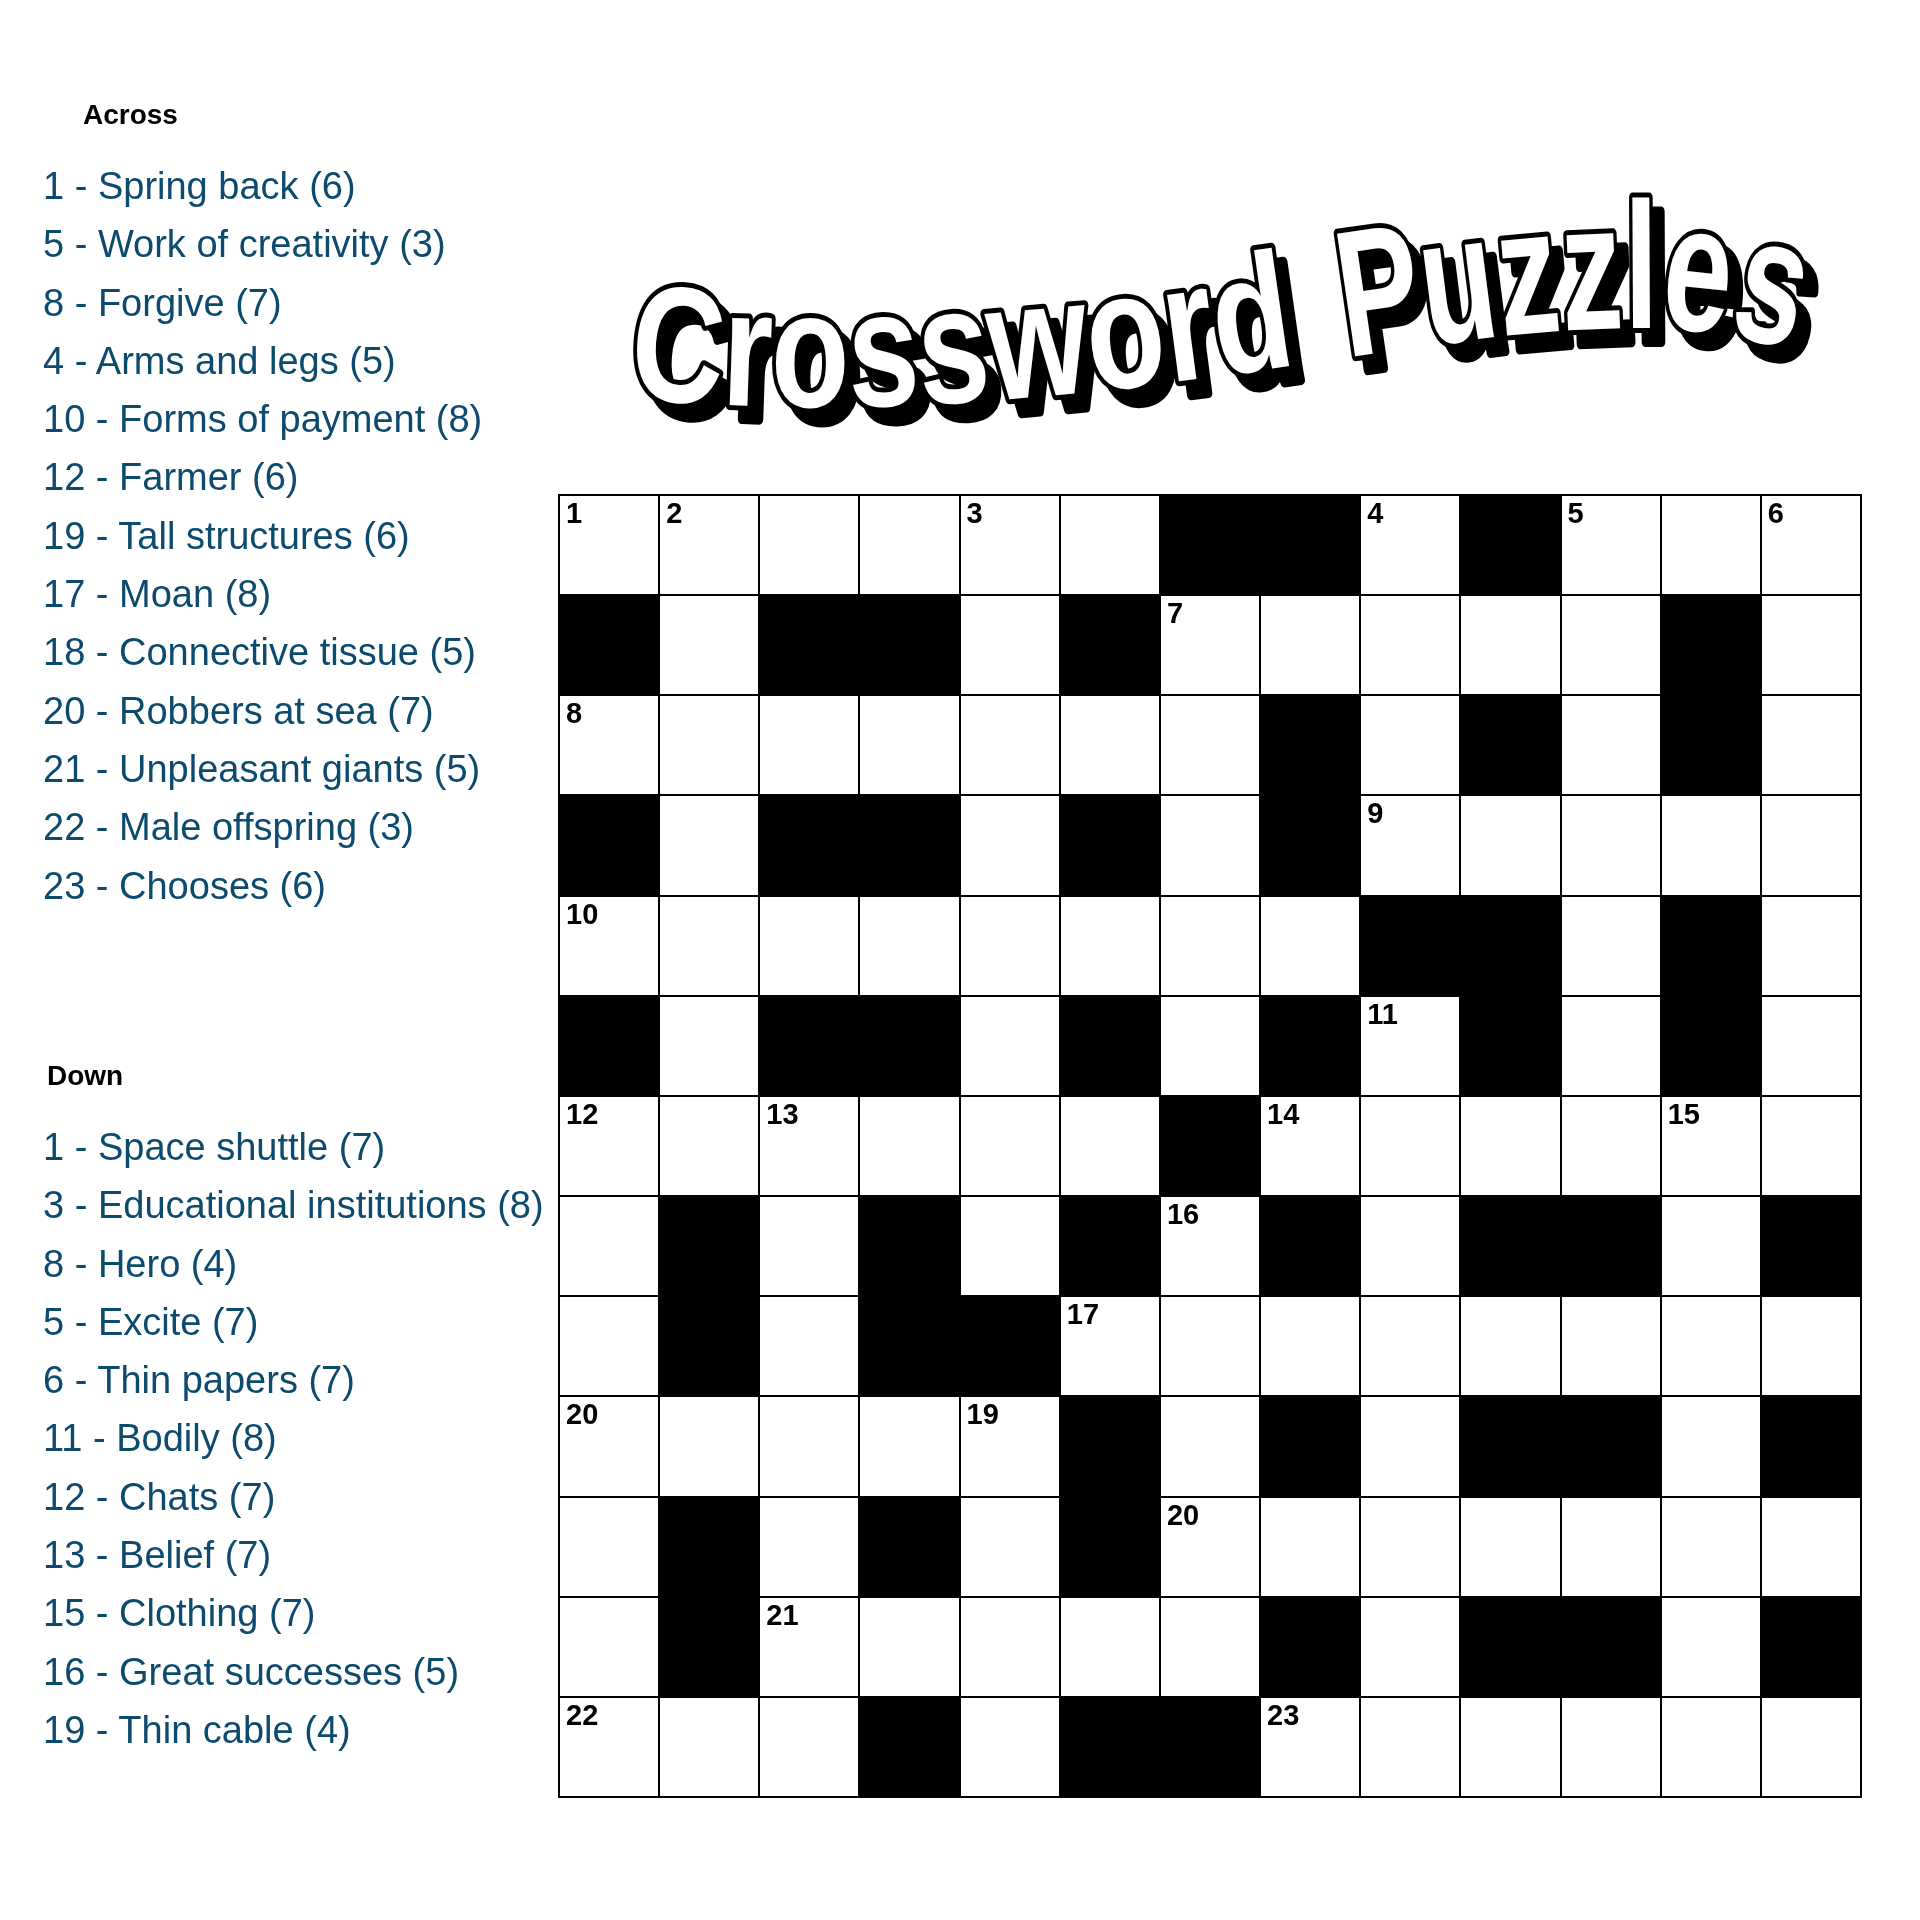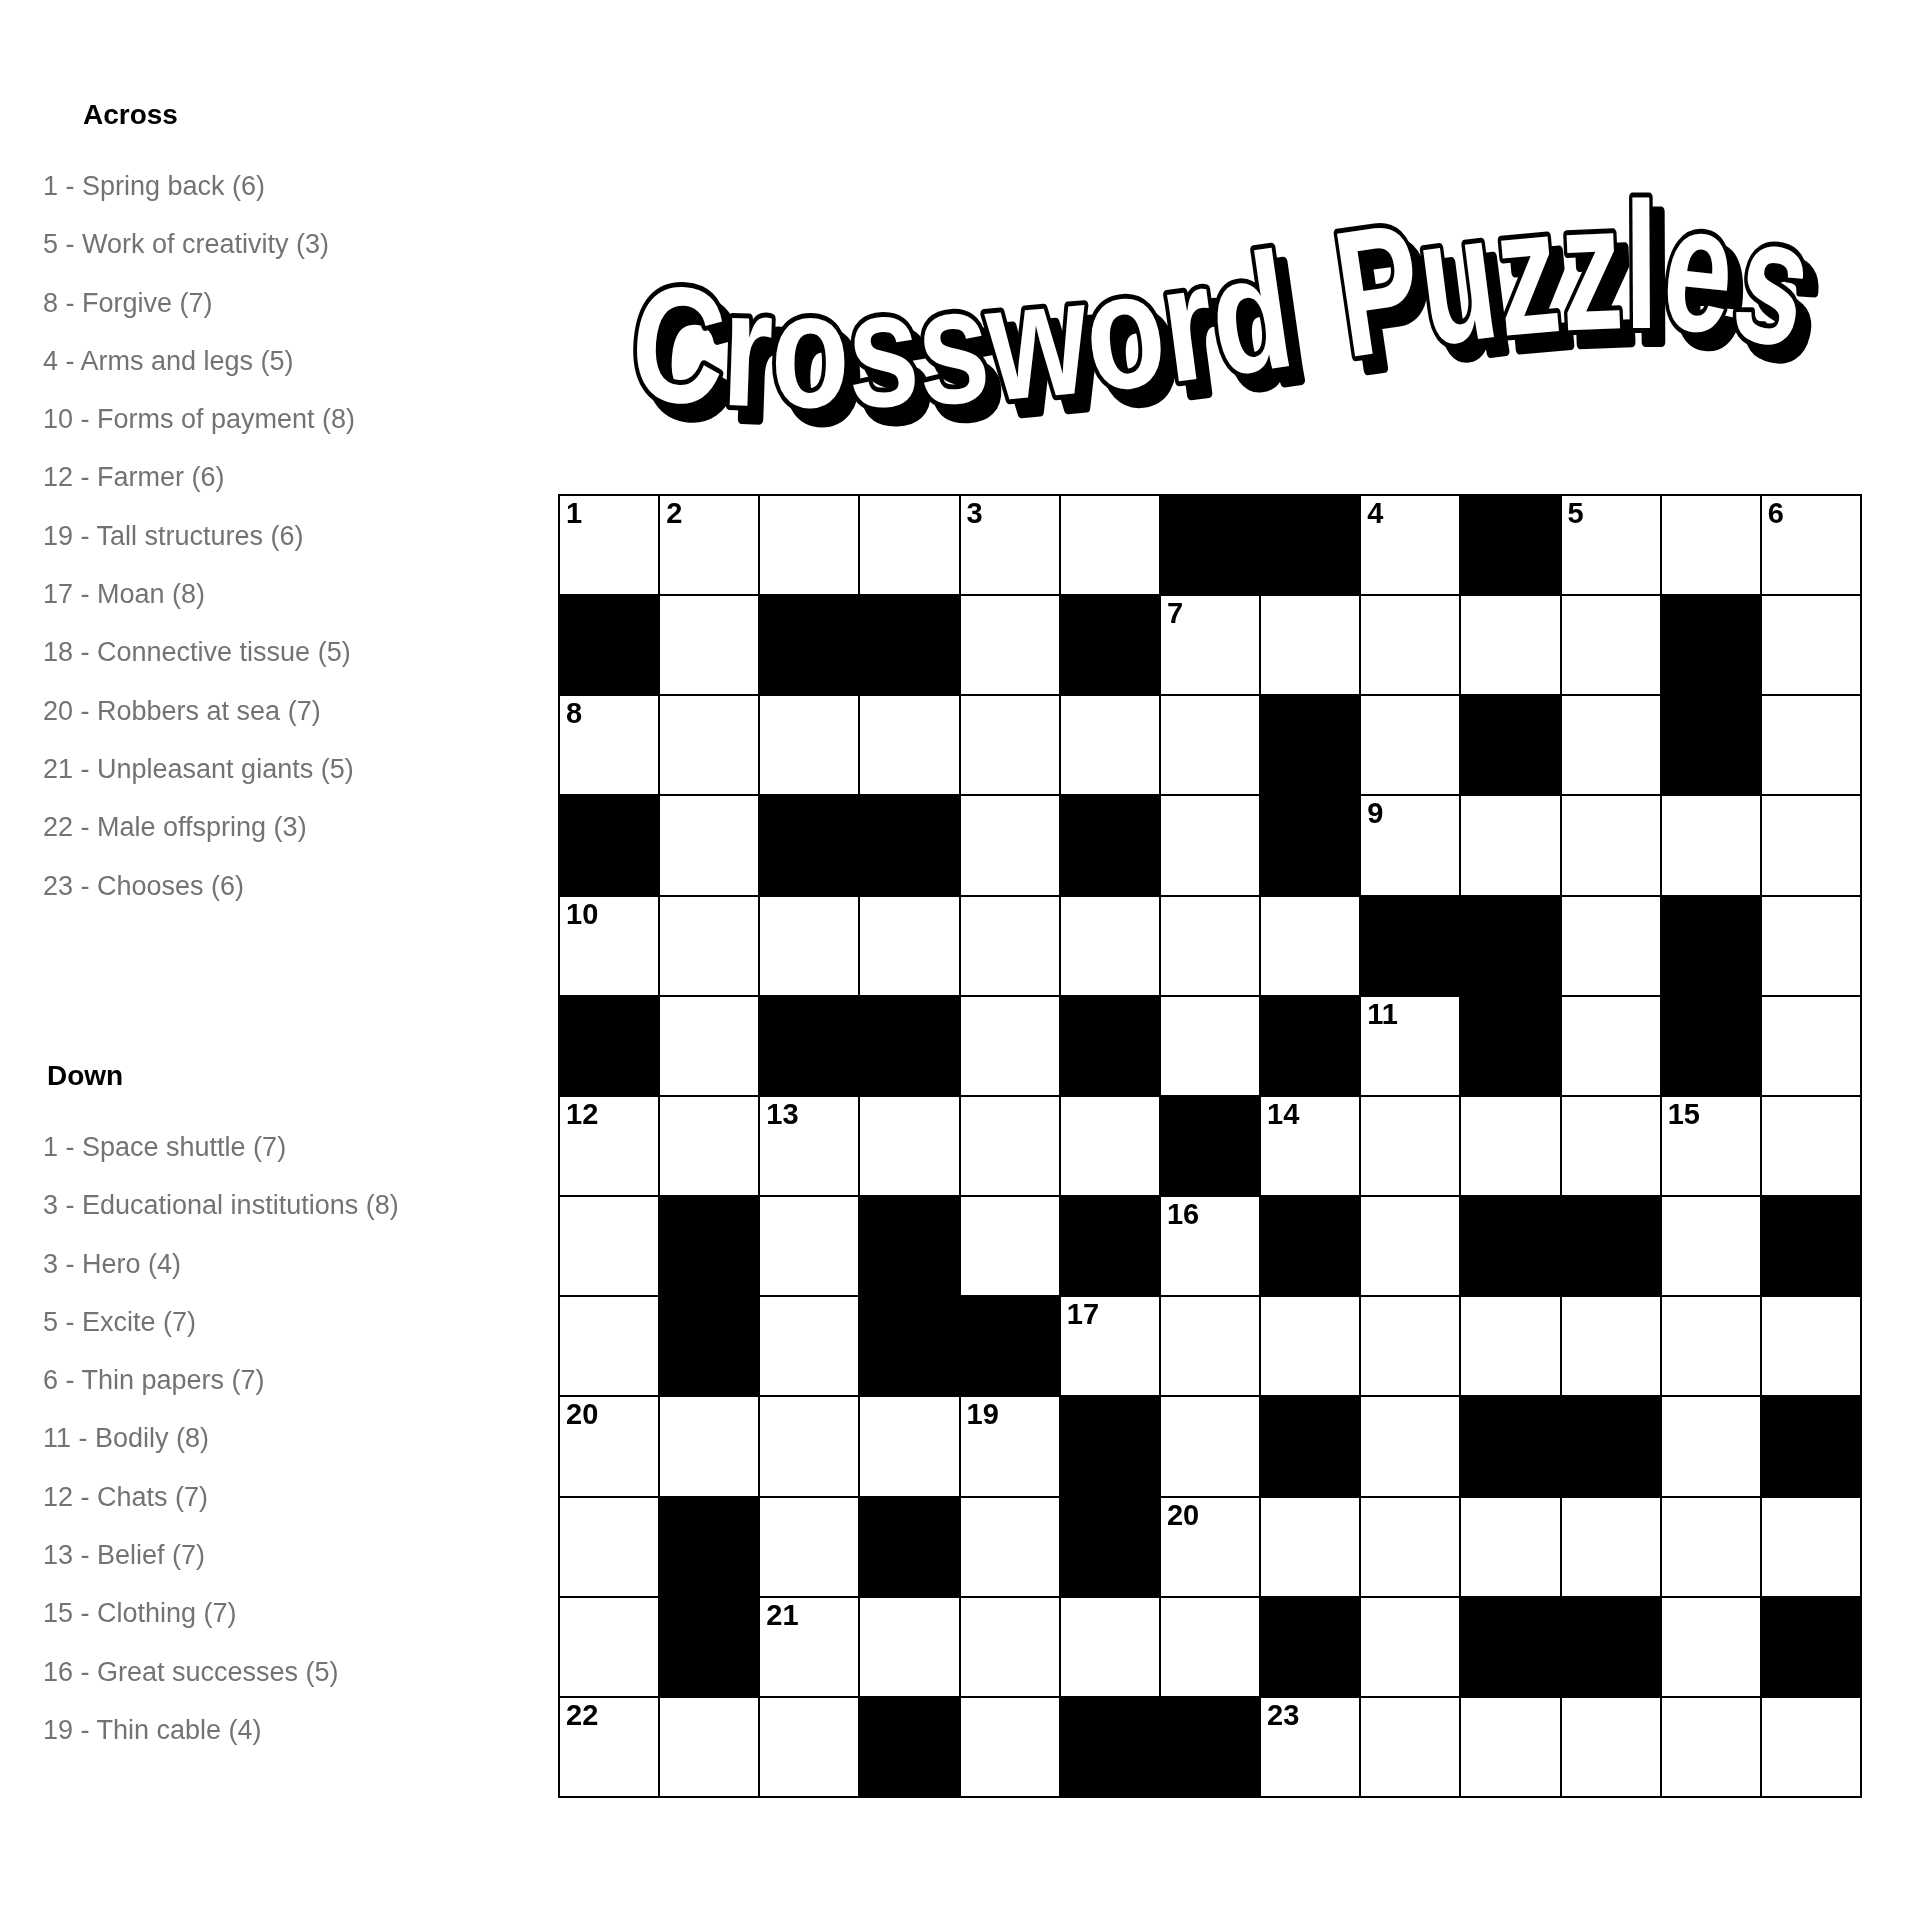--- a/index.html
+++ b/index.html
@@ -16,21 +16,21 @@
   .title-svg { position: absolute; left: 0; top: 0; width: 1920px; height: 480px; }
   .title-shadow { fill: #000; stroke: #000; stroke-width: 10px; stroke-linejoin: round; font-weight: bold; font-family: "Liberation Sans", sans-serif; }
   .title-main { fill: #fff; stroke: #000; stroke-width: 10px; stroke-linejoin: round; paint-order: stroke fill; font-weight: bold; font-family: "Liberation Sans", sans-serif; }
   .w1 { font-size: 165px; }
   .w2 { font-size: 180px; }
 
   
   .list-header { position: absolute; font-size: 28px; font-weight: bold; color: #000; line-height: 1; white-space: nowrap; }
   #across-header { left: 83px; top: 101px; }
   #down-header   { left: 47px; top: 1062px; }
-  .clue-list { position: absolute; left: 43px; color: #737373; font-size: 27px; }
+  .clue-list { position: absolute; left: 43px; color: #0c4a6e; font-size: 38px; }
   #across-list { top: 157px; }
   #down-list   { top: 1118px; }
   .clue { line-height: 58.3px; height: 58.3px; white-space: nowrap; }
 
   
   .grid {
     position: absolute; left: 558px; top: 494px;
     width: 1300px; height: 1300px;
     background: #000; border: 2px solid #000;
     display: grid;
@@ -76,21 +76,21 @@
       <div class="clue">20 - Robbers at sea (7)</div>
       <div class="clue">21 - Unpleasant giants (5)</div>
       <div class="clue">22 - Male offspring (3)</div>
       <div class="clue">23 - Chooses (6)</div>
     </div>
 
   <div id="down-header" class="list-header">Down</div>
   <div id="down-list" class="clue-list">
       <div class="clue">1 - Space shuttle (7)</div>
       <div class="clue">3 - Educational institutions (8)</div>
-      <div class="clue">3 - Hero (4)</div>
+      <div class="clue">8 - Hero (4)</div>
       <div class="clue">5 - Excite (7)</div>
       <div class="clue">6 - Thin papers (7)</div>
       <div class="clue">11 - Bodily (8)</div>
       <div class="clue">12 - Chats (7)</div>
       <div class="clue">13 - Belief (7)</div>
       <div class="clue">15 - Clothing (7)</div>
       <div class="clue">16 - Great successes (5)</div>
       <div class="clue">19 - Thin cable (4)</div>
     </div>
 

